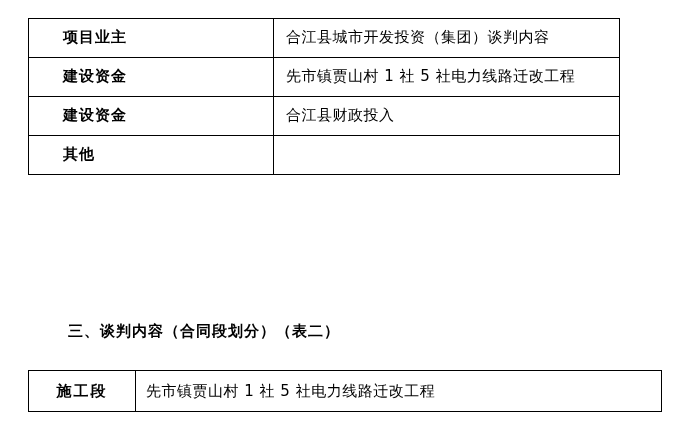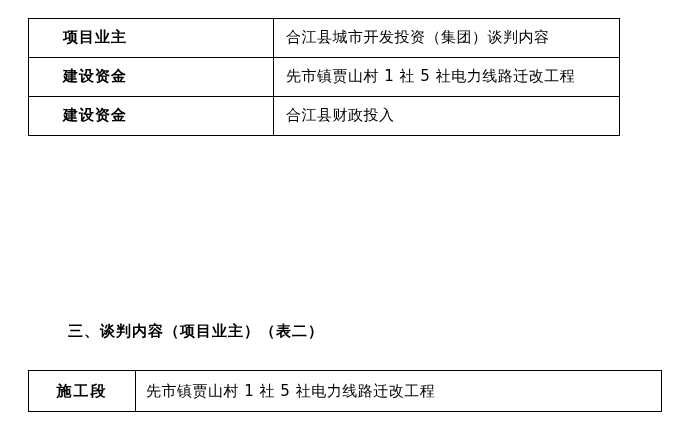--- a/index.html
+++ b/index.html
@@ -101,24 +101,28 @@
         <td class="value">合江县城市开发投资（集团）谈判内容</td>
       </tr>
       <tr>
         <td class="label">建设资金</td>
         <td class="value">先市镇贾山村 1 社 5 社电力线路迁改工程</td>
       </tr>
       <tr>
         <td class="label">建设资金</td>
         <td class="value">合江县财政投入</td>
       </tr>
+      <tr>
+        <td class="label">其他</td>
+        <td class="value"></td>
+      </tr>
     </tbody>
   </table>
 
-  <div class="section-heading">三、谈判内容（项目业主）（表二）</div>
+  <div class="section-heading">三、谈判内容（合同段划分）（表二）</div>
 
   <table class="seg-table">
     <tbody>
       <tr>
         <td class="label">施工段</td>
         <td class="value">先市镇贾山村 1 社 5 社电力线路迁改工程</td>
       </tr>
     </tbody>
   </table>
 

